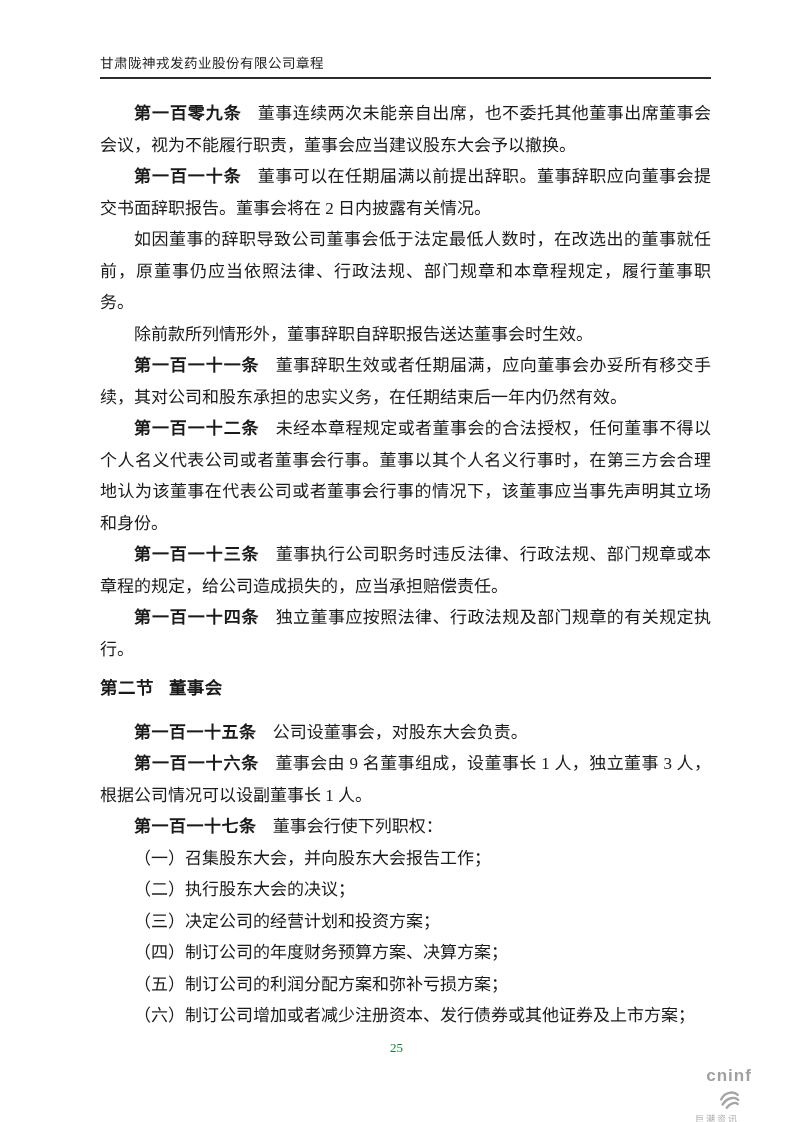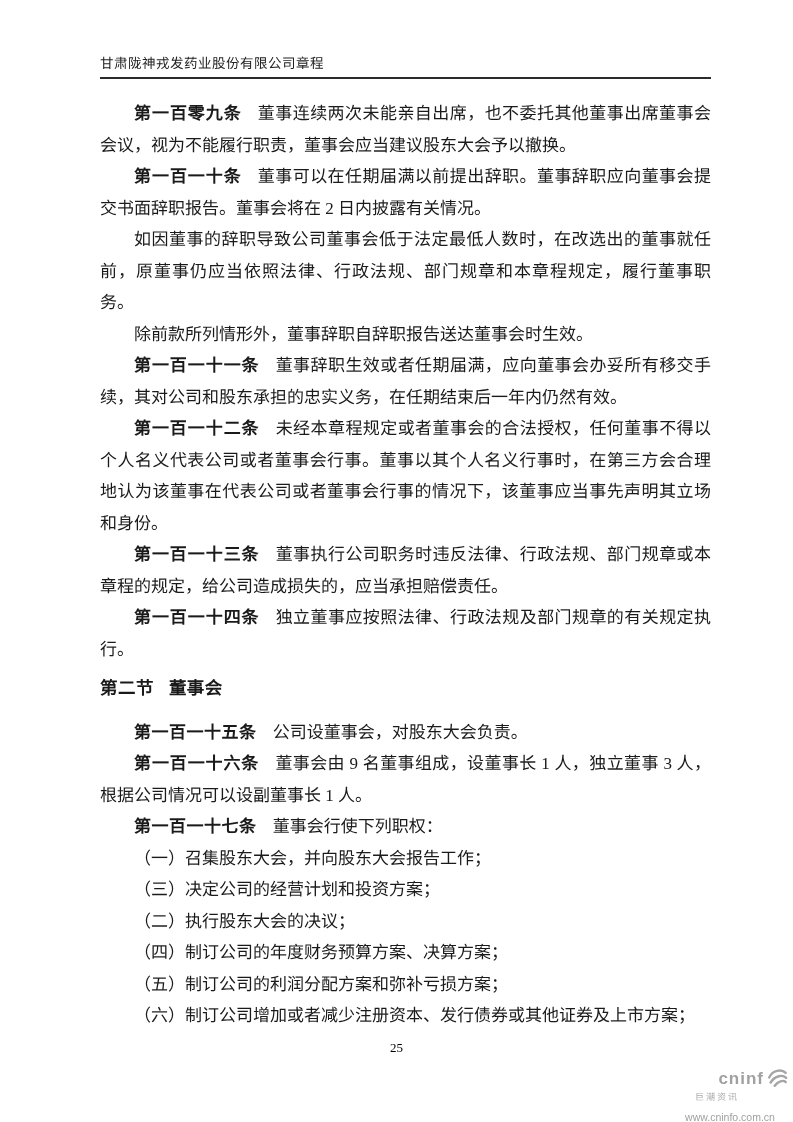--- a/index.html
+++ b/index.html
@@ -51,38 +51,39 @@
   }
   .para.section .term { margin-right: 0.85em; }
   
   .page-number {
     position: absolute;
     left: 0;
     top: 1040px;
     width: 100%;
     text-align: center;
     font-size: 13px;
-    color: #000000;
+    color: #15803d;
   }
   .cninfo-logo {
     position: absolute;
     right: 3px;
     top: 1066px;
     width: 120px;
     color: #a5a5a5;
     text-align: center;
     font-family: "Liberation Sans", sans-serif;
     user-select: none;
   }
   .logo-row {
     display: flex;
     align-items: center;
     justify-content: flex-end;
     gap: 2px;
     padding-right: 2px;
+    flex-direction: column;
   }
   .logo-brand {
     font-weight: 700;
     font-size: 17px;
     letter-spacing: 1px;
     color: #a0a0a0;
   }
   .logo-name {
     font-size: 9px;
     letter-spacing: 2px;
@@ -113,22 +114,22 @@
       <p class="para plain"><span>除前款所列情形外，董事辞职自辞职报告送达董事会时生效。</span></p>
       <p class="para article"><b class="term">第一百一十一条</b><span>董事辞职生效或者任期届满，应向董事会办妥所有移交手续，其对公司和股东承担的忠实义务，在任期结束后一年内仍然有效。</span></p>
       <p class="para article"><b class="term">第一百一十二条</b><span>未经本章程规定或者董事会的合法授权，任何董事不得以个人名义代表公司或者董事会行事。董事以其个人名义行事时，在第三方会合理地认为该董事在代表公司或者董事会行事的情况下，该董事应当事先声明其立场和身份。</span></p>
       <p class="para article"><b class="term">第一百一十三条</b><span>董事执行公司职务时违反法律、行政法规、部门规章或本章程的规定，给公司造成损失的，应当承担赔偿责任。</span></p>
       <p class="para article"><b class="term">第一百一十四条</b><span>独立董事应按照法律、行政法规及部门规章的有关规定执行。</span></p>
       <p class="para section"><b class="term">第二节</b><span>董事会</span></p>
       <p class="para article"><b class="term">第一百一十五条</b><span>公司设董事会，对股东大会负责。</span></p>
       <p class="para article"><b class="term">第一百一十六条</b><span>董事会由 9 名董事组成，设董事长 1 人，独立董事 3 人，根据公司情况可以设副董事长 1 人。</span></p>
       <p class="para article"><b class="term">第一百一十七条</b><span>董事会行使下列职权：</span></p>
       <p class="para item"><span>（一）召集股东大会，并向股东大会报告工作；</span></p>
+      <p class="para item"><span>（二）执行股东大会的决议；</span></p>
       <p class="para item"><span>（三）决定公司的经营计划和投资方案；</span></p>
-      <p class="para item"><span>（二）执行股东大会的决议；</span></p>
       <p class="para item"><span>（四）制订公司的年度财务预算方案、决算方案；</span></p>
       <p class="para item"><span>（五）制订公司的利润分配方案和弥补亏损方案；</span></p>
       <p class="para item"><span>（六）制订公司增加或者减少注册资本、发行债券或其他证券及上市方案；</span></p>
     </div>
 
   <div class="page-number">25</div>
 
   <div class="cninfo-logo">
     <div class="logo-row">
       <span class="logo-brand">cninf</span>

